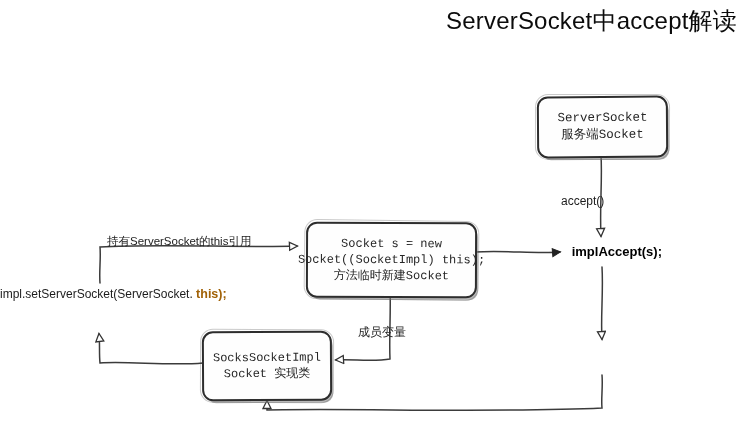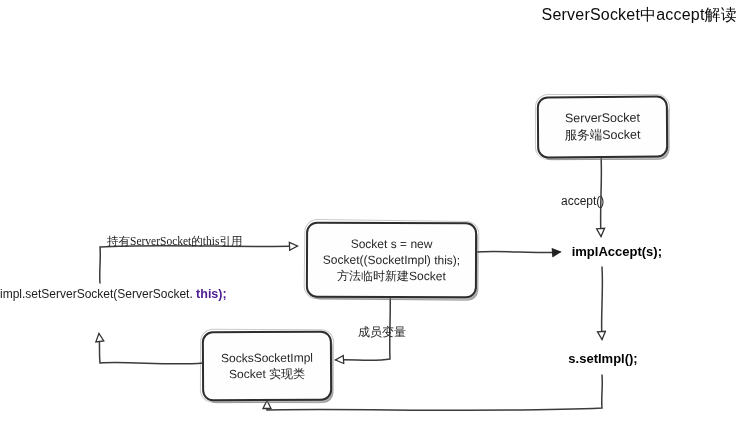--- a/index.html
+++ b/index.html
@@ -2,44 +2,44 @@
 <html><head>
 <meta charset="utf-8">
 <style>
   html,body{margin:0;padding:0;background:#ffffff;}
   .stage{
     position:relative;width:755px;height:433px;background:#ffffff;overflow:hidden;
     font-family:"Liberation Sans",sans-serif;color:#222;
   }
   .stage svg.wires{position:absolute;left:0;top:0;}
   .title{
-    position:absolute;top:5px;right:18px;font-size:16px;color:#0b0b0b;
+    position:absolute;top:5px;right:18px;font-size:24px;color:#0b0b0b;
     letter-spacing:0.2px;white-space:nowrap;
   }
   .node{
     position:absolute;background:#fefefe;border:2px solid #2d2d2d;border-radius:11px;
     display:flex;flex-direction:column;align-items:center;justify-content:center;
     text-align:center;font-size:12.5px;line-height:1.35;color:#262626;
     box-shadow:3px 4px 0 -2px rgba(125,125,125,0.55);
   }
   .node::after{
     content:"";position:absolute;inset:-4px;border:1px solid rgba(80,80,80,0.30);
     border-radius:13px;transform:rotate(0.5deg);pointer-events:none;
   }
-  .node span{display:block;white-space:nowrap;}
+  .node span{display:block;white-space:nowrap;font-family:Liberation Mono, monospace;}
   .node-a{left:537px;top:96px;width:127px;height:58px;transform:rotate(-0.4deg);}
   .node-b{left:306px;top:222px;width:167px;height:72px;font-size:12px;transform:rotate(0.2deg);}
   .node-c{left:202px;top:331px;width:126px;height:66px;font-size:12px;transform:rotate(-0.3deg);}
   .lbl{position:absolute;white-space:nowrap;color:#1c1c1c;}
   .lbl-accept{left:561px;top:194px;width:80px;font-size:12px;}
   .lbl-implaccept{left:540px;top:244px;width:122px;text-align:right;font-size:13px;font-weight:bold;color:#000;}
   .lbl-setimpl{left:542px;top:351px;width:122px;text-align:center;font-size:13px;font-weight:bold;color:#000;}
-  .lbl-thisref{left:107px;top:234px;font-size:11.5px;font-family:Liberation Serif, serif;}
+  .lbl-thisref{left:107px;top:234px;font-size:11.5px;}
   .lbl-setss{left:0px;top:286px;width:216px;text-align:center;font-size:12px;line-height:1.3;}
-  .lbl-setss .b{font-weight:bold;font-size:12.5px;color:#4c1d95;margin-top:12px;}
+  .lbl-setss .b{font-weight:bold;font-size:12.5px;color:#a16207;margin-top:12px;}
   .lbl-member{left:358px;top:324px;font-size:12px;text-align:center;}
 </style>
 </head>
 <body>
 
 <div class="stage">
 
   <svg class="wires" width="755" height="433" viewBox="0 0 755 433">
     <defs>
       <marker id="ah-open" markerWidth="12" markerHeight="12" refX="8.5" refY="5" orient="auto" markerUnits="userSpaceOnUse">
@@ -73,21 +73,20 @@
     <span>方法临时新建Socket</span>
   </div>
 
   <div class="node node-c">
     <span>SocksSocketImpl</span>
     <span>Socket 实现类</span>
   </div>
 
   <div class="lbl lbl-accept">accept()</div>
   <div class="lbl lbl-implaccept">implAccept(s);</div>
-  <div class="lbl lbl-setimpl">s.setImpl();</div>
   <div class="lbl lbl-thisref">持有ServerSocket的this引用</div>
 
   <div class="lbl lbl-setss">
     <span>impl.setServerSocket(ServerSocket.</span>
     <span class="b">this);</span>
   </div>
 
   <div class="lbl lbl-member">成员变量</div>
 
 </div>

